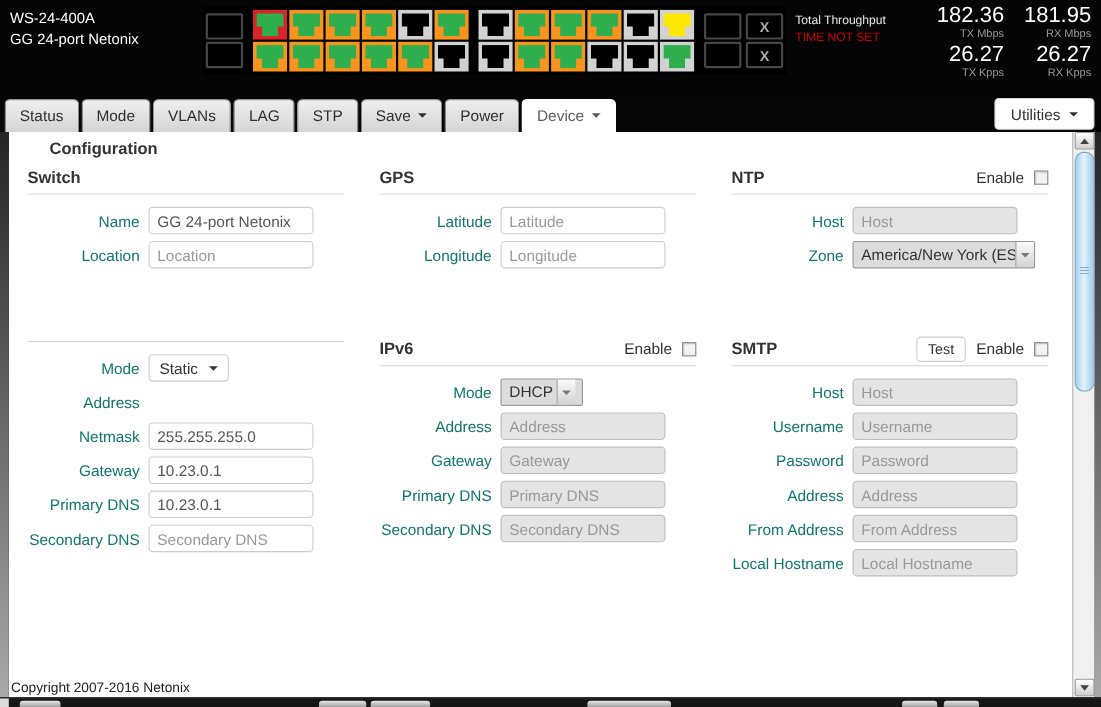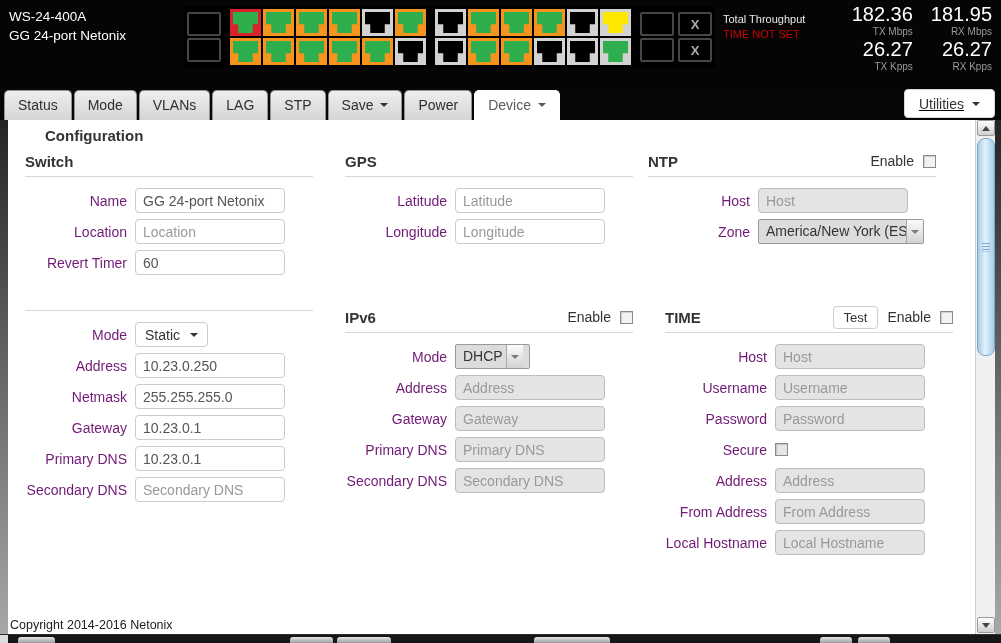--- a/index.html
+++ b/index.html
@@ -34,51 +34,51 @@
   .pfill { position:absolute; left:0; top:0; bottom:0; background:linear-gradient(90deg,#1ec41e,#8fe95f); }
   .pval { position:absolute; left:0; top:0; width:100%; text-align:center; font-size:9px; line-height:13px; color:#000; }
 
   
   .tabbar { position:absolute; left:4px; top:90px; display:flex; gap:2px; }
   .tab { height:30px; padding:6px 13px 0 13px; background:linear-gradient(#eeeeee,#d5d5d5); border:1px solid #949494; border-bottom:none; border-radius:5px 5px 0 0; font-size:14px; color:#2f2f2f; display:flex; align-items:flex-start; gap:7px; }
   .tab .caret { margin-top:6px; }
   .tab.active { background:#fff; border-color:#fff; color:#5a5a5a; }
   .caret { width:0; height:0; border-left:4px solid transparent; border-right:4px solid transparent; border-top:4px solid #333; display:inline-block; }
   .tab.active .caret { border-top-color:#5a5a5a; }
-  .header-btns { position:absolute; right:6px; top:89px; display:flex; gap:11px;text-decoration:underline; }
+  .header-btns { position:absolute; right:6px; top:89px; display:flex; gap:11px; }
   .hbtn { height:29px; padding:0 14px; background:#fff; border:1px solid #d5d5d5; border-radius:4px; font-size:14px; color:#333; display:flex; align-items:center; gap:8px; }
 
   
   .content { position:absolute; left:8px; top:120px; width:967px; height:514px; background:#fff; }
   .page-title { position:absolute; left:37px; top:7px; font-size:15px; font-weight:bold; color:#333; }
 
   .section { position:absolute; width:288px; }
   .sec-head { display:flex; align-items:center; height:22px; }
   .sec-title { font-size:15px; font-weight:bold; color:#333; }
   .sec-controls { margin-left:auto; display:flex; align-items:center; gap:9px; font-size:14px; color:#333; }
   .sec-hr { border:none; border-top:1px solid #d8d8d8; margin-top:4px; }
   .rows { margin-top:11px; }
   .frow { display:flex; align-items:center; height:25px; margin-bottom:6px; }
-  .flabel { width:102px; text-align:right; margin-right:8px; font-size:14px; color:#701a75; white-space:nowrap; }
+  .flabel { width:102px; text-align:right; margin-right:8px; font-size:14px; color:#0f766e; white-space:nowrap; }
   .finput { width:150px; height:25px; border:1px solid #ccc; border-radius:4px; padding:3px 7px; font-size:14px; color:#555; font-family:inherit; background:#fff; }
   .finput::placeholder { color:#999; opacity:1; }
   .finput.dis { background:#e4e4e4; border-color:#bdbdbd; }
   .checkbox { width:13px; height:13px; border:1px solid #8a8a8a; background:#f2f2f2; box-shadow:inset 1px 1px 1px rgba(0,0,0,.15); display:inline-block; }
   .select-white { display:inline-flex; align-items:center; height:25px; border:1px solid #ccc; border-radius:4px; background:#fff; padding:0 9px; font-size:14px; color:#333; gap:10px; }
   .select-gray { display:inline-flex; align-items:stretch; height:25px; border:1px solid #999; background:#dcdcdc; font-size:14px; color:#333; border-radius:2px; overflow:hidden; }
   .select-gray .txt { padding:3px 3px 0 7px; white-space:nowrap; overflow:hidden; }
   .select-gray .arrowbox { width:17px; flex:0 0 17px; border-left:1px solid #a8a8a8; background:linear-gradient(#fbfbfb,#d2d2d2); display:flex; align-items:center; justify-content:center; }
   .select-gray .caret { border-top-color:#7a7a7a; }
   .zone-select { width:166px; }
   .dhcp-select { width:75px; }
   .test-btn { height:23px; padding:0 10px; background:#fff; border:1px solid #ccc; border-radius:4px; font-size:13px; color:#333; font-family:inherit; }
 
   .sec-switch { left:17px;  top:30px; }
   .sec-gps    { left:337px; top:30px; }
-  .sec-ntp    { left:640px; top:30px; }
+  .sec-ntp    { left:657px; top:30px; }
   .sec-ipv4   { left:17px;  top:186px; }
   .sec-ipv6   { left:337px; top:186px; }
   .sec-smtp   { left:657px; top:186px; }
 
   .copyright { position:absolute; left:2px; bottom:2px; font-size:12.5px; color:#222; }
 
   
   .left-edge  { position:absolute; left:0;   top:120px; width:8px; height:514px; background:linear-gradient(#242424,#6e6e6e 55%,#a8a8a8); }
   .right-edge { position:absolute; left:995px; top:120px; width:6px; height:514px; background:linear-gradient(#242424,#6e6e6e 55%,#a8a8a8); }
   .scrollbar { position:absolute; left:975px; top:120px; width:20px; height:514px; background:#f0f0f0; border-left:1px solid #cfcfcf; }
@@ -298,24 +298,20 @@
     <hr class="sec-hr">
     <div class="rows">
       <div class="frow">
         <label class="flabel">Name</label>
         <input class="finput" value="GG 24-port Netonix" style="">
       </div>
       <div class="frow">
         <label class="flabel">Location</label>
         <input class="finput" placeholder="Location" style="">
       </div>
-      <div class="frow">
-        <label class="flabel">Revert Timer</label>
-        <input class="finput" value="60" style="">
-      </div>
     </div>
   </div>
 
   <div class="section sec-gps">
     <div class="sec-head">
         <span class="sec-title">GPS</span>
       </div>
     <hr class="sec-hr">
     <div class="rows">
       <div class="frow">
@@ -360,21 +356,20 @@
     <div class="rows">
       <div class="frow">
         <label class="flabel">Mode</label>
         <span class="select-white">
           <span>Static</span>
           <span class="caret"></span>
         </span>
       </div>
       <div class="frow">
         <label class="flabel">Address</label>
-        <input class="finput" value="10.23.0.250" style="">
       </div>
       <div class="frow">
         <label class="flabel">Netmask</label>
         <input class="finput" value="255.255.255.0" style="">
       </div>
       <div class="frow">
         <label class="flabel">Gateway</label>
         <input class="finput" value="10.23.0.1" style="">
       </div>
       <div class="frow">
@@ -421,21 +416,21 @@
       </div>
       <div class="frow">
         <label class="flabel">Secondary DNS</label>
         <input class="finput dis" placeholder="Secondary DNS" style="">
       </div>
     </div>
   </div>
 
   <div class="section sec-smtp">
     <div class="sec-head">
-      <span class="sec-title">TIME</span>
+      <span class="sec-title">SMTP</span>
       <span class="sec-controls">
         <button class="test-btn">Test</button>
         <span>Enable</span>
         <span class="checkbox"></span>
       </span>
     </div>
     <hr class="sec-hr">
     <div class="rows">
       <div class="frow">
         <label class="flabel">Host</label>
@@ -443,39 +438,35 @@
       </div>
       <div class="frow">
         <label class="flabel">Username</label>
         <input class="finput dis" placeholder="Username" style="">
       </div>
       <div class="frow">
         <label class="flabel">Password</label>
         <input class="finput dis" placeholder="Password" style="">
       </div>
       <div class="frow">
-        <label class="flabel">Secure</label>
-        <span class="checkbox" style="background:#e6e6e6;"></span>
-      </div>
-      <div class="frow">
         <label class="flabel">Address</label>
         <input class="finput dis" placeholder="Address" style="">
       </div>
       <div class="frow">
         <label class="flabel">From Address</label>
         <input class="finput dis" placeholder="From Address" style="">
       </div>
       <div class="frow">
         <label class="flabel">Local Hostname</label>
         <input class="finput dis" placeholder="Local Hostname" style="">
       </div>
     </div>
   </div>
 
-  <div class="copyright">Copyright 2014-2016 Netonix</div>
+  <div class="copyright">Copyright 2007-2016 Netonix</div>
 </div>
 
 <div class="left-edge"></div>
 <div class="right-edge"></div>
 <div class="scrollbar">
   <div class="sb-btn sb-up">
       <span class="tri-up"></span>
     </div>
   <div class="sb-thumb">
       <span class="sb-grip"></span>

